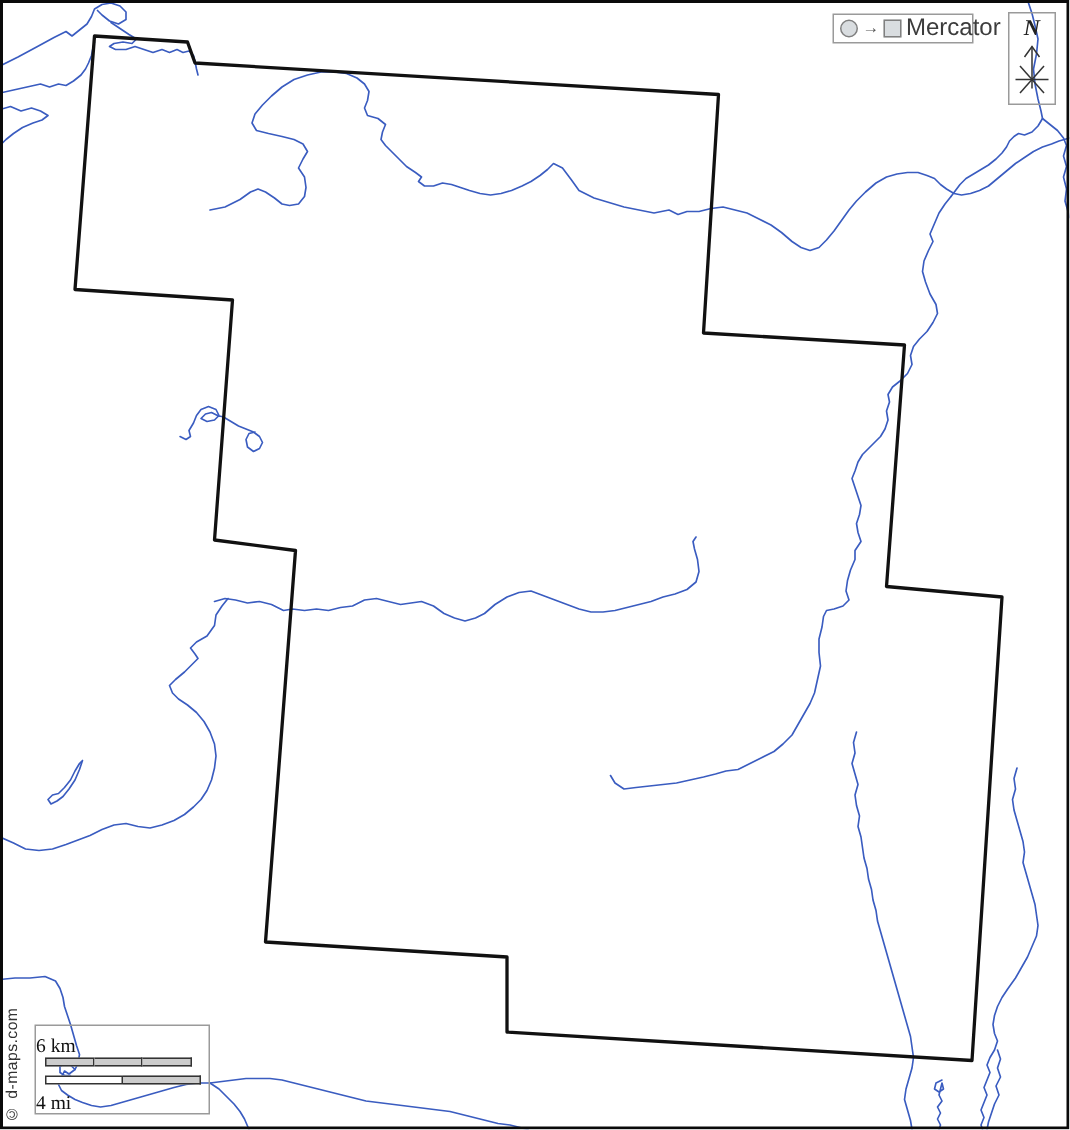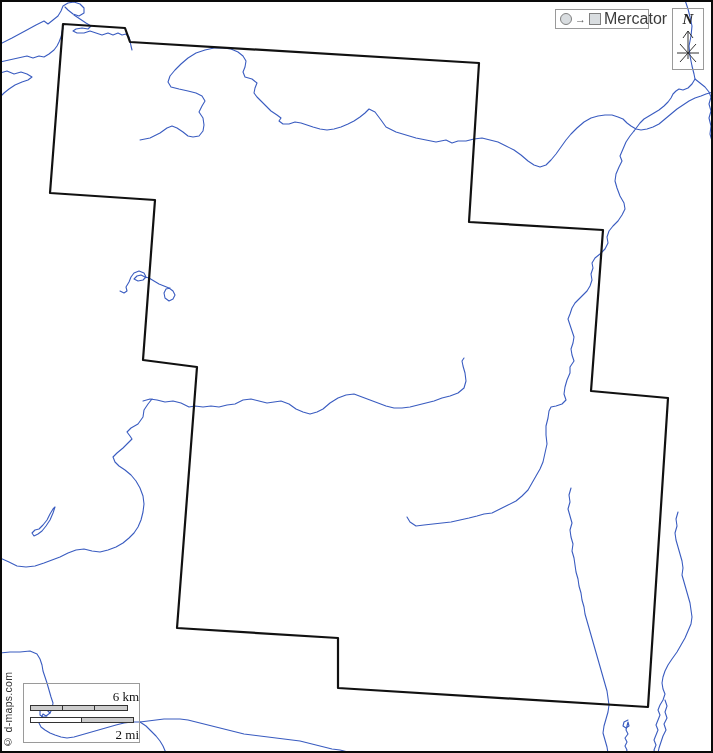--- a/index.html
+++ b/index.html
@@ -9,21 +9,21 @@
   .overlay-box{position:absolute;border:1px solid #9a9a9a;background:transparent;box-sizing:border-box;}
   .projection-box{left:555px;top:9px;width:94px;height:20px;display:flex;align-items:center;gap:3px;padding:0 4px;}
   .proj-circle{width:10px;height:10px;border:1px solid #808080;border-radius:50%;background:#d9dde0;flex:0 0 auto;}
   .proj-square{width:10px;height:10px;border:1px solid #808080;background:#d9dde0;flex:0 0 auto;}
   .proj-arrow{color:#555;font-size:11px;line-height:1;flex:0 0 auto;}
   .proj-label{color:#3c3c3c;font-size:16px;line-height:1;white-space:nowrap;}
   .compass-box{left:672px;top:8px;width:32px;height:62px;text-align:center;}
   .compass-n{font-family:"Liberation Serif",serif;font-style:italic;font-weight:bold;
              font-size:15px;color:#222;line-height:1;margin-top:3px;}
   .scale-box{left:23px;top:683px;width:117px;height:60px;}
-  .scale-km-label,.scale-mi-label{position:absolute;width:100%;text-align:right;
+  .scale-km-label,.scale-mi-label{position:absolute;width:100%;text-align:left;
       font-family:"Liberation Serif",serif;font-size:13px;color:#111;line-height:1;}
   .scale-km-label{top:6px;}
   .scale-mi-label{top:44px;}
   .scale-bar{position:absolute;display:flex;box-sizing:border-box;}
   .scale-seg{height:100%;border:1px solid #333;box-sizing:border-box;}
   .scale-seg + .scale-seg{border-left:none;}
   .copyright{position:absolute;left:2px;top:668px;height:80px;
       writing-mode:vertical-rl;transform:rotate(180deg);
       font-size:10.5px;color:#333;letter-spacing:.3px;white-space:nowrap;}
 </style>
@@ -71,21 +71,21 @@
         <polyline points="10,11 15,4 20,11"></polyline>
         <line x1="4" y1="26" x2="26" y2="26"></line>
         <line x1="7" y1="17" x2="23" y2="35"></line>
         <line x1="23" y1="17" x2="7" y2="35"></line>
       </g>
     </svg>
   </div>
 
   <div class="overlay-box scale-box">
     <div class="scale-km-label">6 km</div>
-    <div class="scale-mi-label">2 mi</div>
+    <div class="scale-mi-label">4 mi</div>
   <div class="scale-bar" style="left: 6px; top: 21px; height: 6px;">
         <div class="scale-seg" style="width: 33px; background: rgb(204, 204, 204);"></div>
         <div class="scale-seg" style="width: 32px; background: rgb(204, 204, 204);"></div>
         <div class="scale-seg" style="width: 33px; background: rgb(204, 204, 204);"></div>
       </div>
       <div class="scale-bar" style="left: 6px; top: 33px; height: 6px;">
         <div class="scale-seg" style="width: 52px; background: rgb(255, 255, 255);"></div>
         <div class="scale-seg" style="width: 52px; background: rgb(204, 204, 204);"></div>
       </div>
     </div>

